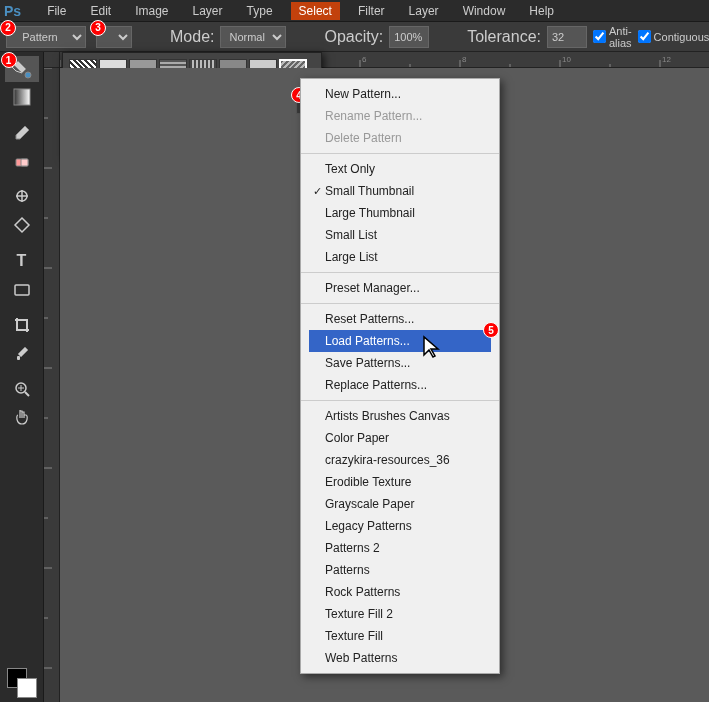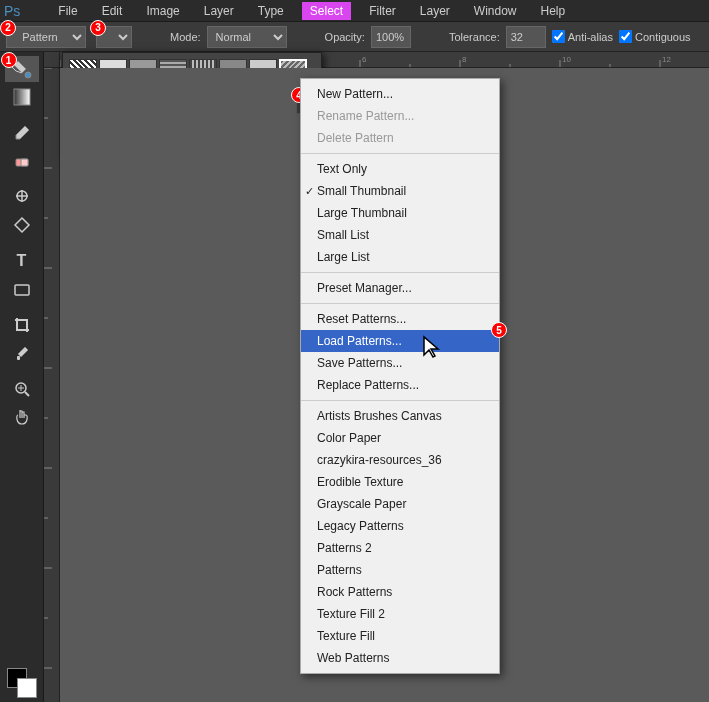--- a/index.html
+++ b/index.html
@@ -16,36 +16,36 @@
       border-bottom: 1px solid #1a1a1a;
     }
     .menu-item {
       color: #ccc;
       font-size: 12px;
       cursor: pointer;
       padding: 2px 6px;
     }
     .ps-logo {
       color: #4a8fc1;
-      font-weight: normal;
+      font-weight: bold;
       font-size: 14px;
-      margin-right: 20px;
+      margin-right: 8px;
     }
 
     
     .options-bar {
       background: #3a3a3a;
       height: 30px;
       display: flex;
       align-items: center;
       padding: 0 6px;
       gap: 6px;
       border-bottom: 1px solid #222;
     }
-    .options-label { color: #ccc; font-size: 11px; padding-left: 32px; }
+    .options-label { color: #ccc; font-size: 16px; padding-left: 32px; }
     .options-select {
       background: #555;
       border: 1px solid #666;
       color: #ccc;
       font-size: 11px;
       height: 22px;
       padding: 0 4px;
       cursor: pointer;
     }
     .options-input {
@@ -160,21 +160,21 @@
       width: 200px;
       background: #f0f0f0;
       border: 1px solid #aaa;
       box-shadow: 3px 3px 8px rgba(0,0,0,0.5);
       z-index: 100;
       color: #222;
       font-size: 12px;
     }
     .dropdown-menu .menu-section {
       border-bottom: 1px solid #ccc;
-      padding: 4px 0;
+      padding: 4px 8px;
     }
     .dropdown-menu .menu-section:last-child { border-bottom: none; }
     .dropdown-item {
       padding: 4px 16px;
       cursor: pointer;
       display: flex;
       align-items: center;
       gap: 6px;
       position: relative;
     }
@@ -239,21 +239,21 @@
 </head>
 <body>
 
 <div class="menu-bar">
   <span class="ps-logo">Ps</span>
   <span class="menu-item">File</span>
   <span class="menu-item">Edit</span>
   <span class="menu-item">Image</span>
   <span class="menu-item">Layer</span>
   <span class="menu-item">Type</span>
-  <span class="menu-item" style="color:#fff; background:#d946ef; padding:2px 8px;">Select</span>
+  <span class="menu-item" style="color:#fff; background:#c2410c; padding:2px 8px;">Select</span>
   <span class="menu-item">Filter</span>
   <span class="menu-item">Layer</span>
   <span class="menu-item">Window</span>
   <span class="menu-item">Help</span>
 </div>
 
 <div class="options-bar">
   <div style="position:relative; display:inline-block;">
     <div class="badge-abs" style="top:-6px;left:-6px;">2</div>
     <select class="options-select" style="width:80px;text-align:center;">

